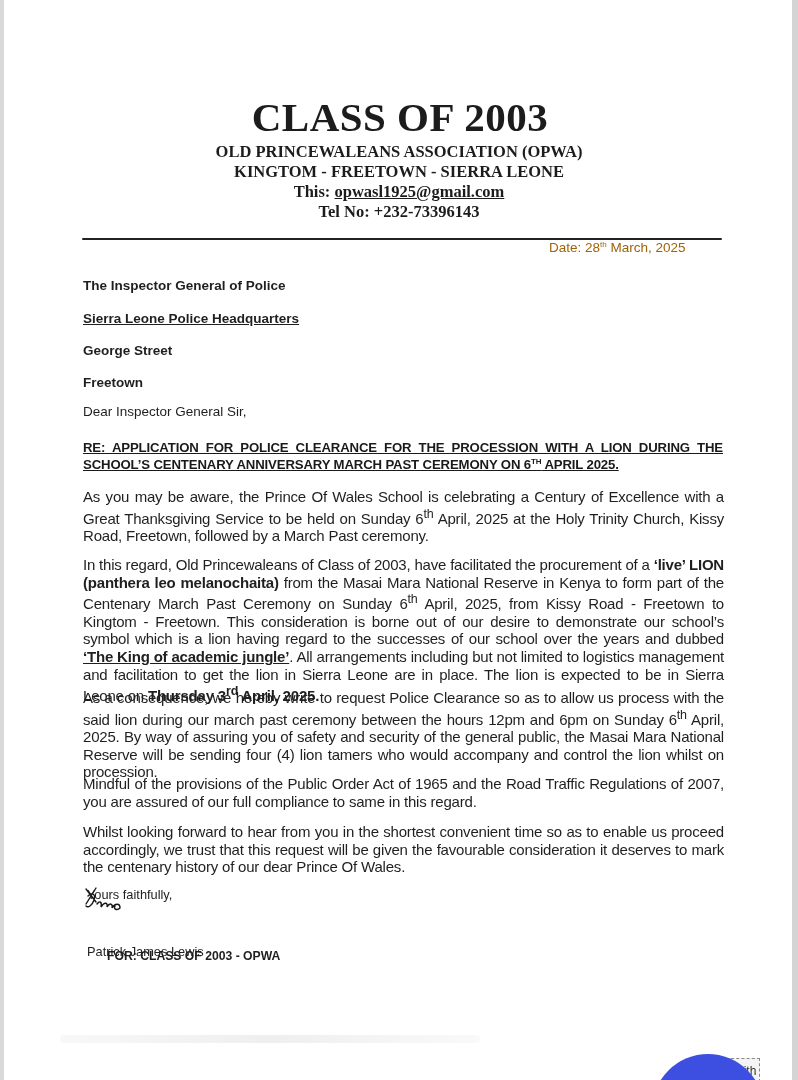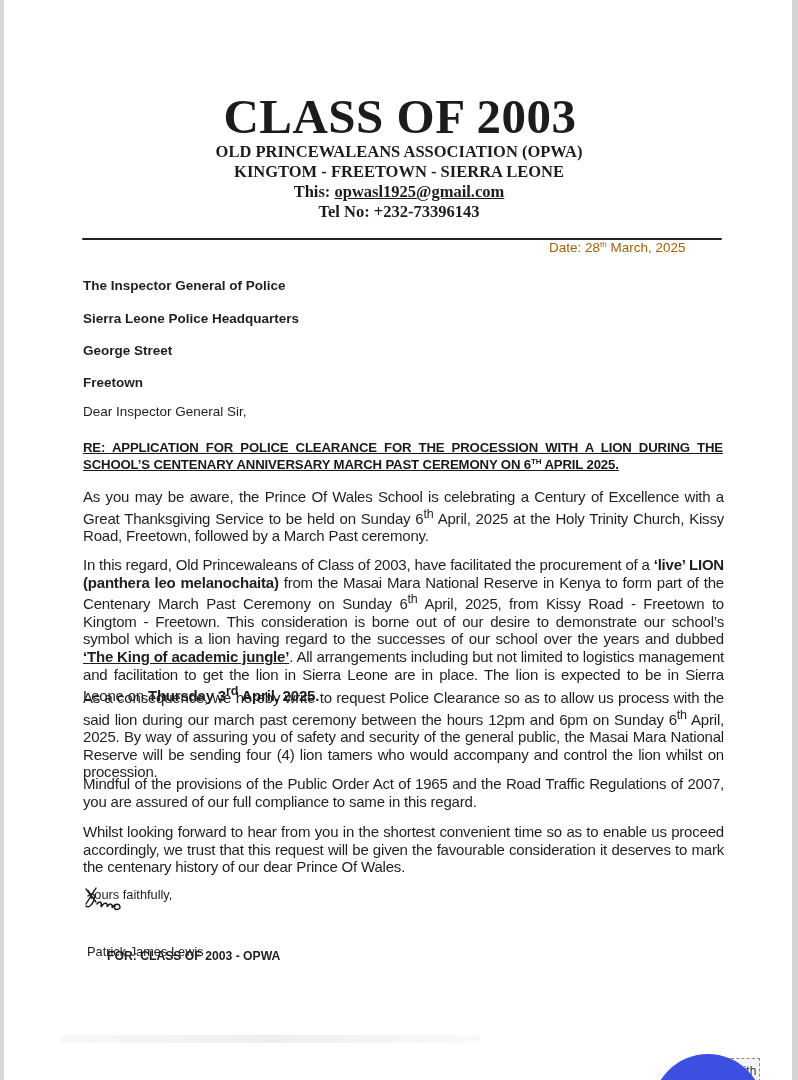--- a/index.html
+++ b/index.html
@@ -25,21 +25,21 @@
     }
     .letterhead {
       position: absolute;
       left: 0; top: 92px; width: 798px;
       text-align: center;
       font-family: "Liberation Serif", "DejaVu Serif", serif;
       font-weight: bold;
       color: #1c1c1c;
     }
     .lh-title {
-      font-size: 49px;
+      font-size: 41px;
       letter-spacing: 0.5px;
       line-height: 50px;
       margin: 0;
       padding-left: 2px;
     }
     .lh-line {
       font-size: 16.5px;
       line-height: 20px;
       margin: 0;
       padding-left: 0;
@@ -176,21 +176,21 @@
   <p class="lh-line">KINGTOM - FREETOWN - SIERRA LEONE</p>
   <p class="lh-line"><span>This: </span><span class="lh-email-value">opwasl1925@gmail.com</span></p>
   <p class="lh-line">Tel No: +232-73396143</p>
 </header>
 
 <div class="rule"></div>
 
 <div class="date"><span>Date:  28</span><sup>th</sup><span> March, 2025</span></div>
 
 <div class="addr" style="top:277px;">The Inspector General of Police</div>
-<div class="addr" style="top:310px;">Sierra Leone Police Headquarters</div>
+<div class="addr" style="top:310px;text-decoration:underline;">Sierra Leone Police Headquarters</div>
 <div class="addr" style="top:342px;">George Street</div>
 <div class="addr" style="top:374px;">Freetown</div>
 
 <div class="salutation">Dear Inspector General Sir,</div>
 
 <div class="subject"><span>RE: APPLICATION FOR POLICE CLEARANCE FOR THE PROCESSION WITH A LION DURING THE SCHOOL’S CENTENARY ANNIVERSARY MARCH PAST CEREMONY ON 6</span><sup>TH</sup><span> APRIL 2025.</span></div>
 
 <div class="para" style="top:488px;"><span>As you may be aware, the Prince Of Wales School is celebrating a Century of Excellence with a Great Thanksgiving Service to be held on Sunday 6</span><sup>th</sup><span> April, 2025 at the Holy Trinity Church, Kissy Road, Freetown, followed by a March Past ceremony.</span></div>
 
 <div class="para" style="top:556px;"><span>In this regard, Old Princewaleans of Class of 2003, have facilitated the procurement of a </span><b>‘live’ LION (panthera leo melanochaita)</b><span> from the Masai Mara National Reserve in Kenya to form part of the Centenary March Past Ceremony on Sunday 6</span><sup>th</sup><span> April, 2025, from Kissy Road - Freetown to  Kingtom - Freetown. This consideration is borne out of our desire to demonstrate our school’s symbol which is a lion having regard to the successes of our school over the years and dubbed </span><b><u>‘The King of academic jungle’</u></b><span>. All arrangements including but not limited to logistics management and facilitation to get the lion in Sierra Leone are in place. The lion is expected to be in Sierra Leone on </span><b>Thursday 3</b><b><sup>rd</sup></b><b> April, 2025.</b></div>

